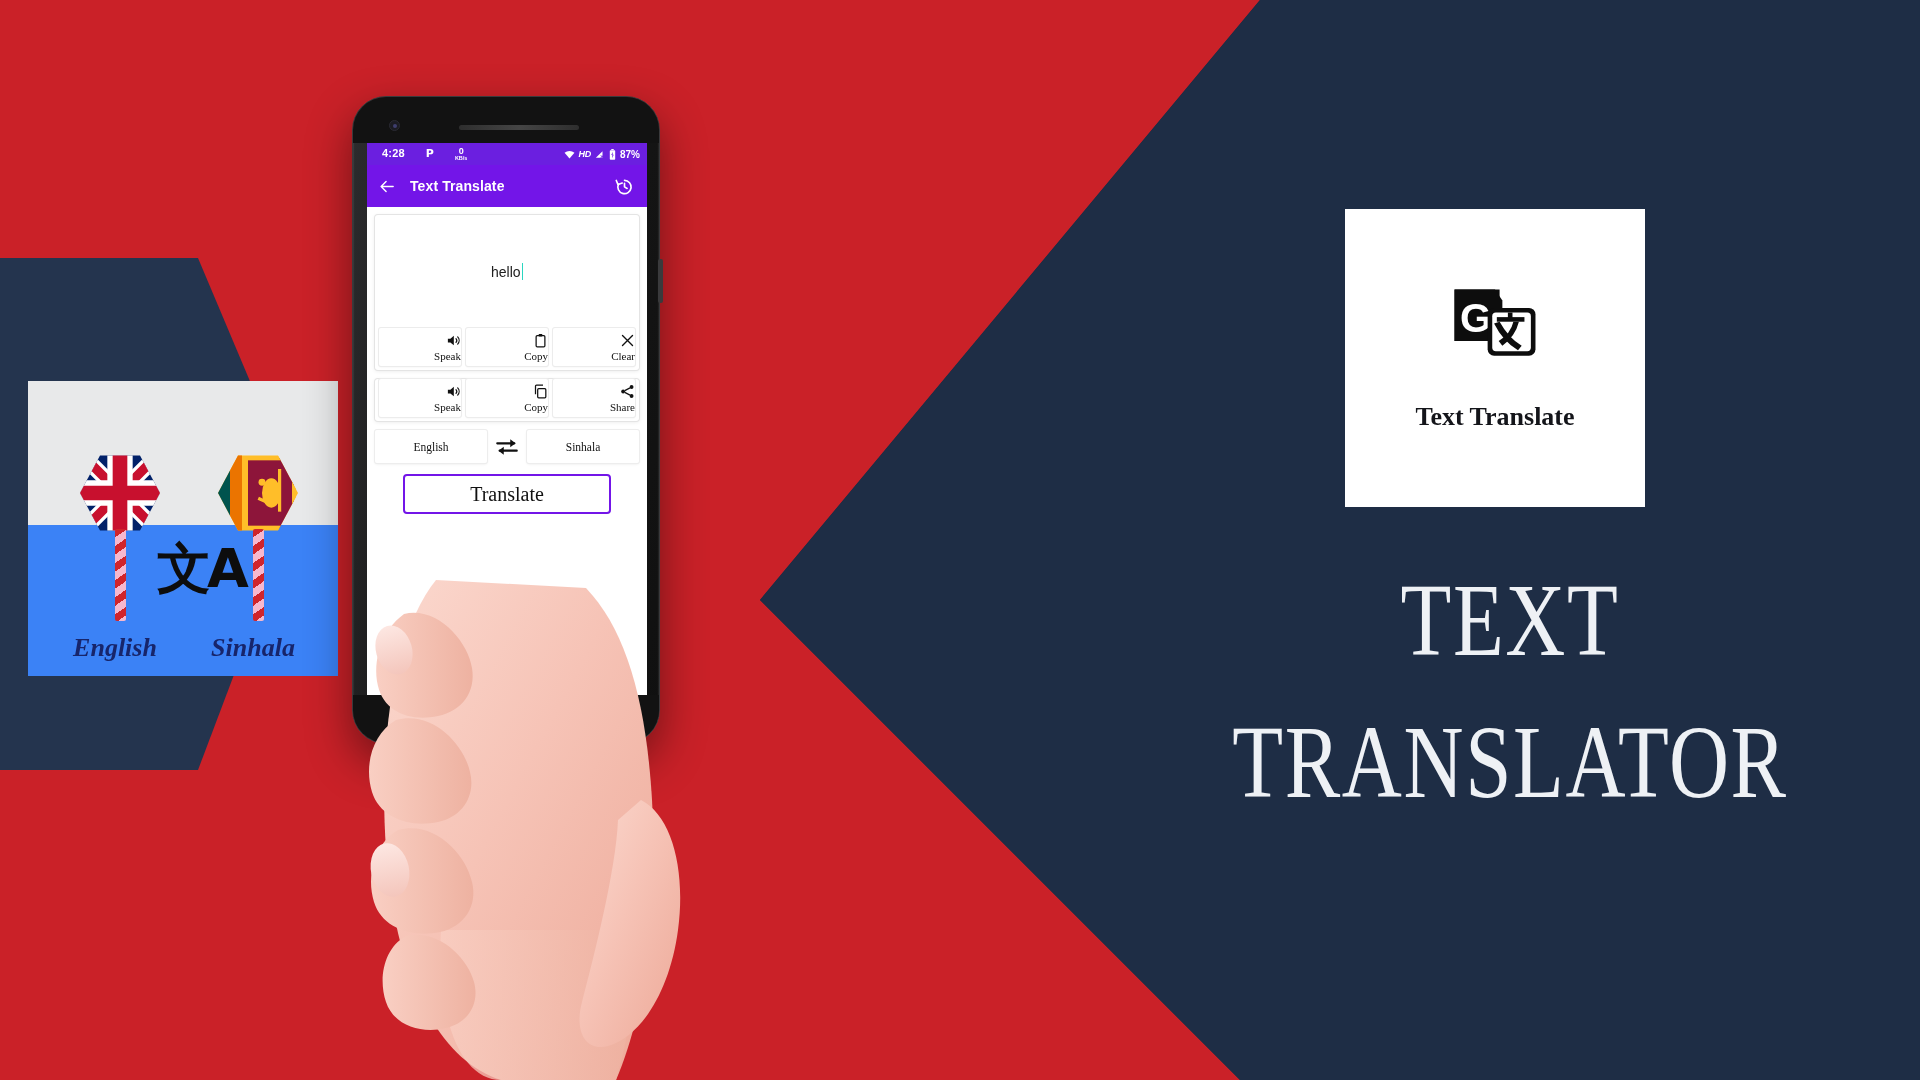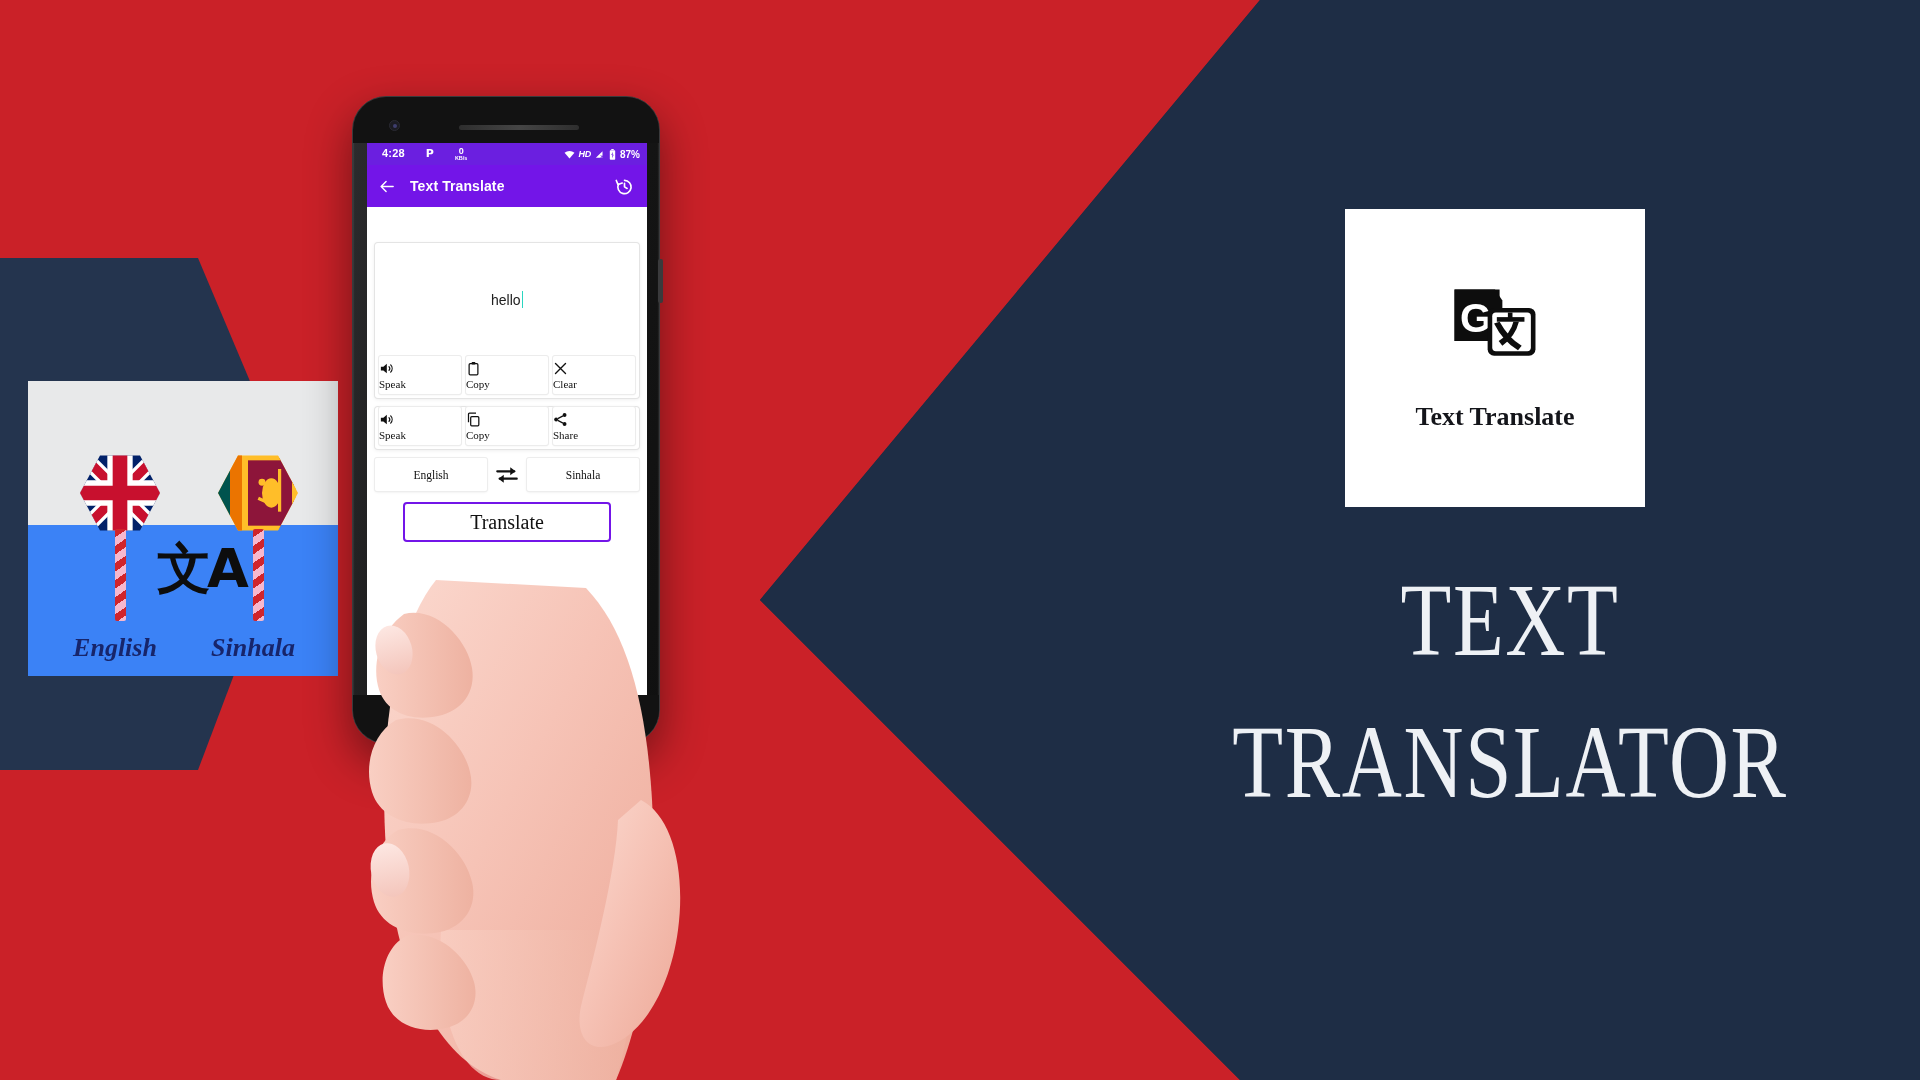--- a/index.html
+++ b/index.html
@@ -106,21 +106,21 @@
   
   .appbar {
     height:42px; background:#7315e8;
     display:flex; align-items:center; padding:0 12px; gap:14px; color:#fff;
   }
   .appbar .back { width:17px; height:17px; flex:none; }
   .appbar .title { font-size:14px; font-weight:600; letter-spacing:.1px; }
   .appbar .hist { margin-left:auto; width:21px; height:21px; flex:none; }
 
   
-  .app-body { padding:8px 8px 0; background:#fff; height:calc(100% - 64px); position:relative;margin-top:28px; }
+  .app-body { padding:8px 8px 0; background:#fff; height:calc(100% - 64px); position:relative; }
 
   .card {
     background:#fff; border-radius:3px;
     box-shadow:0 0 0 1px #e4e4e4, 0 1px 4px rgba(0,0,0,.10);
     margin-bottom:9px;
     display:flex; flex-direction:column;
   }
   .card-text {
     height:113px; display:flex; align-items:center; justify-content:center;
     padding:6px 14px; text-align:center;
@@ -133,21 +133,21 @@
     display:inline-block; width:1.5px; height:17px; background:#2ad6c0;
     vertical-align:-3px; margin-left:1px;
   }
   .out-text { font-family:"DejaVu Sans",sans-serif; font-size:15px; color:#3a3a3a; }
 
   .btn-row { display:flex; gap:5px; padding:0 4px 4px; }
   .act-btn {
     flex:1; background:#fff;
     box-shadow:0 0 0 1px #ececec, 0 1px 2px rgba(0,0,0,.08);
     border-radius:2px;
-    display:flex; flex-direction:column; align-items:flex-start; justify-content:center;
+    display:flex; flex-direction:column; align-items:flex-end; justify-content:center;
     padding:5px 0 4px; gap:2px;
   }
   .act-btn .ico { width:15px; height:15px; display:block; }
   .act-btn .lbl {
     font-family:"Liberation Serif", serif; font-size:11px; color:#111;
   }
 
   .lang-row { display:flex; align-items:center; gap:7px; margin-top:2px; }
   .lang-pill {
     flex:1; height:33px; background:#fff;

